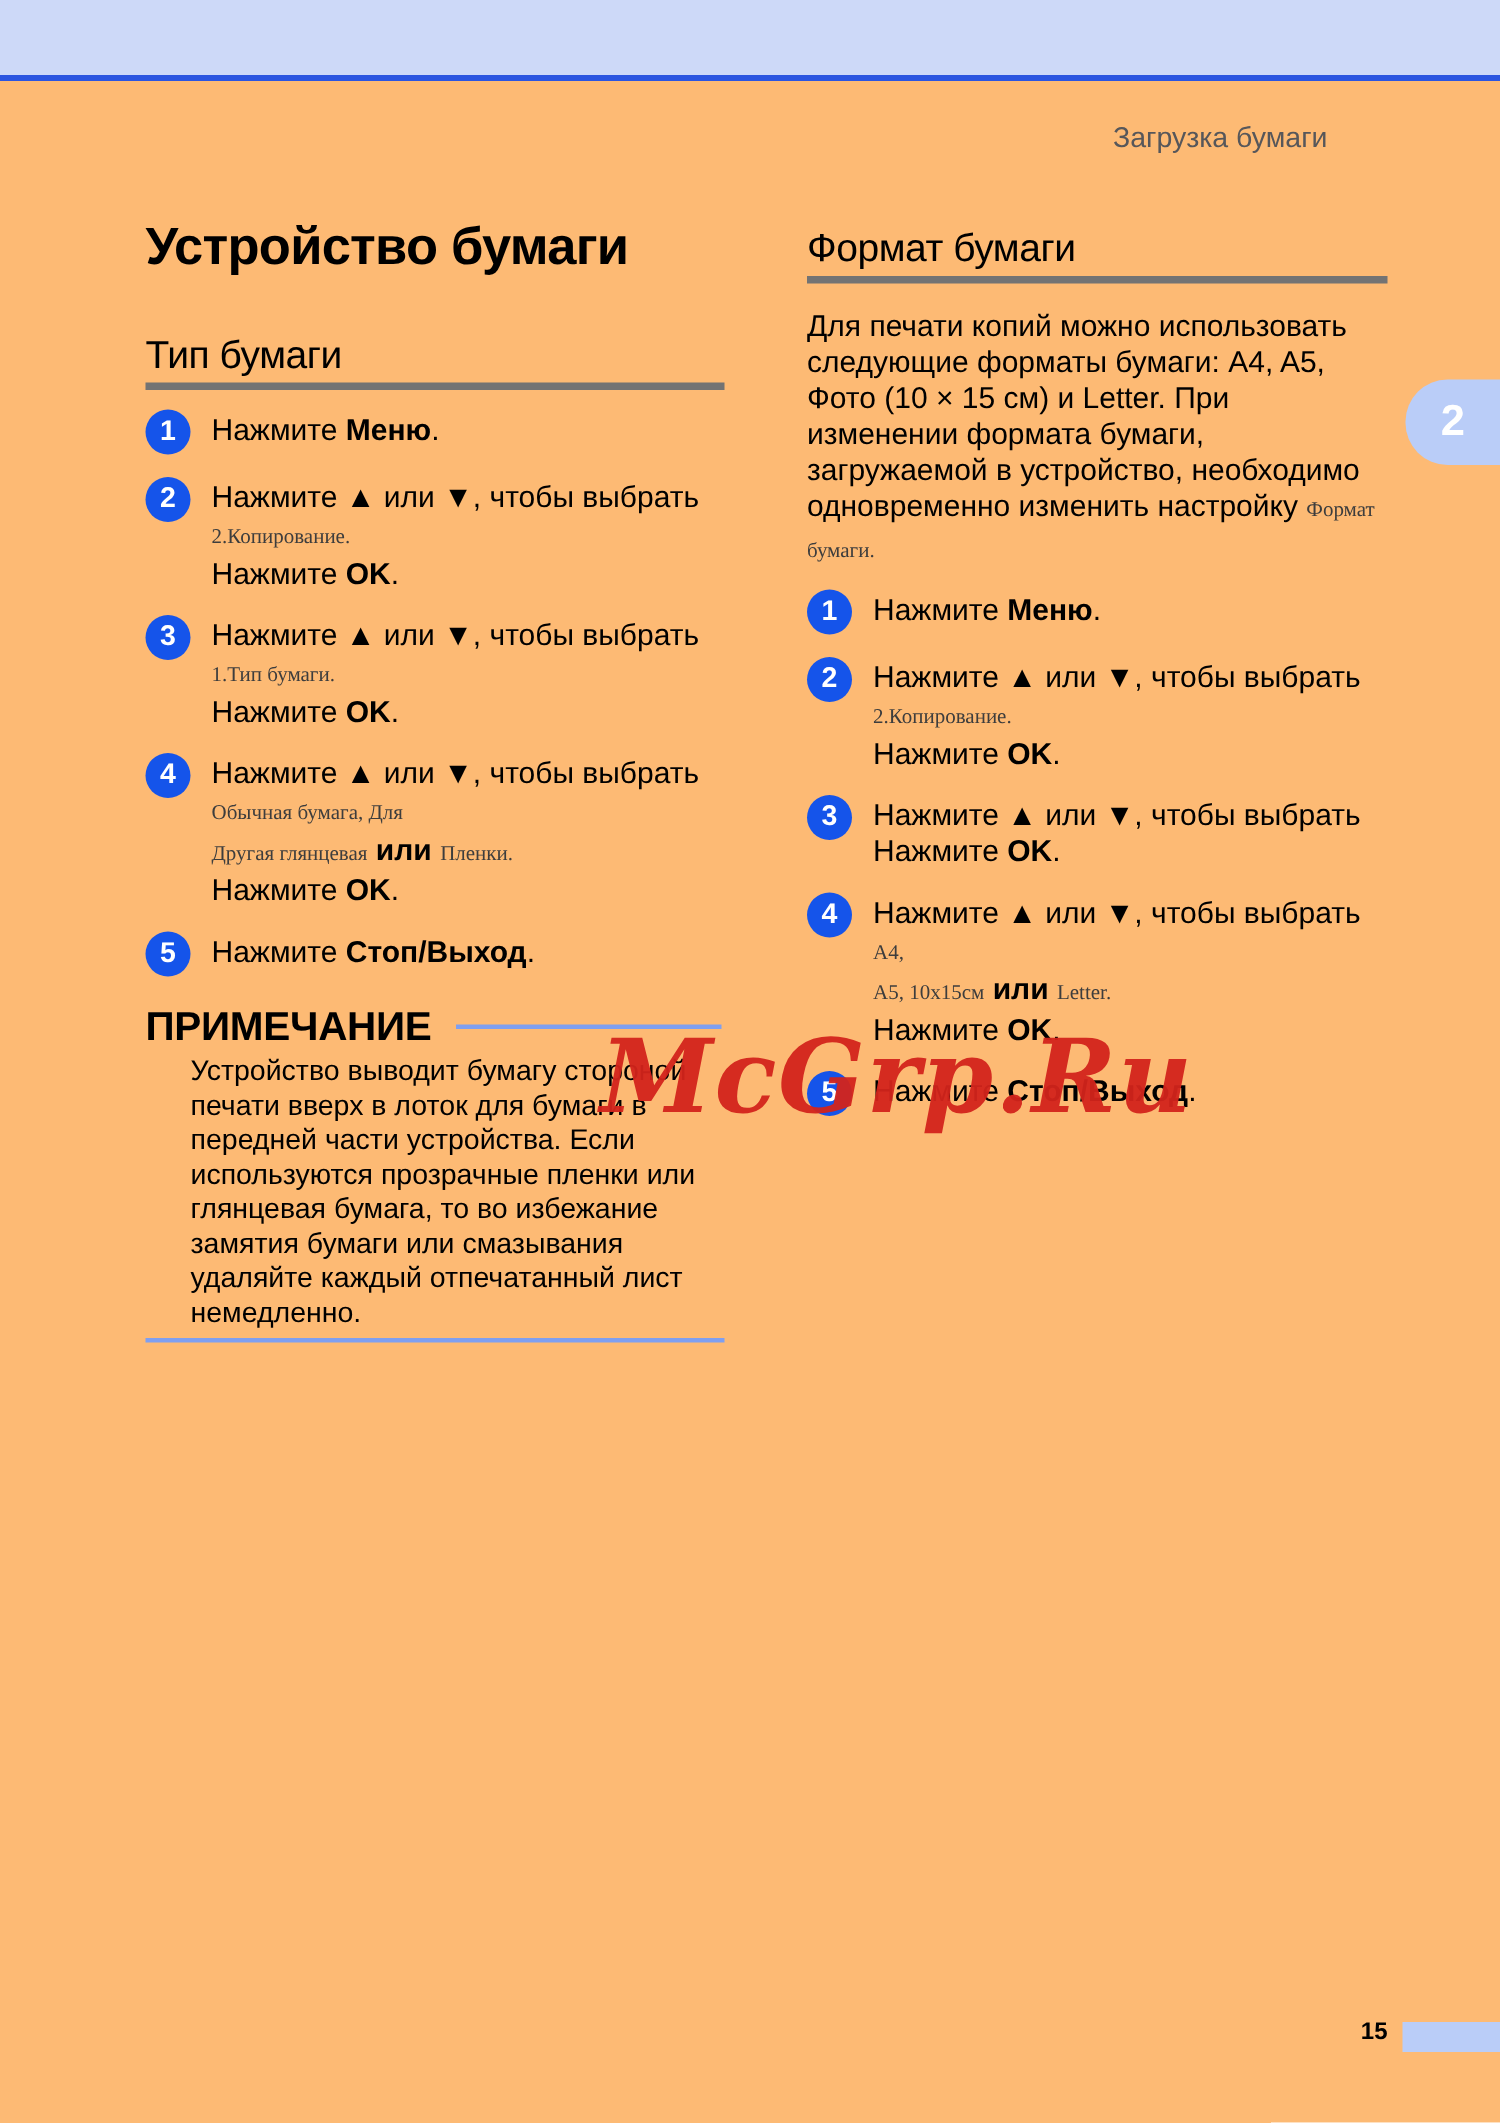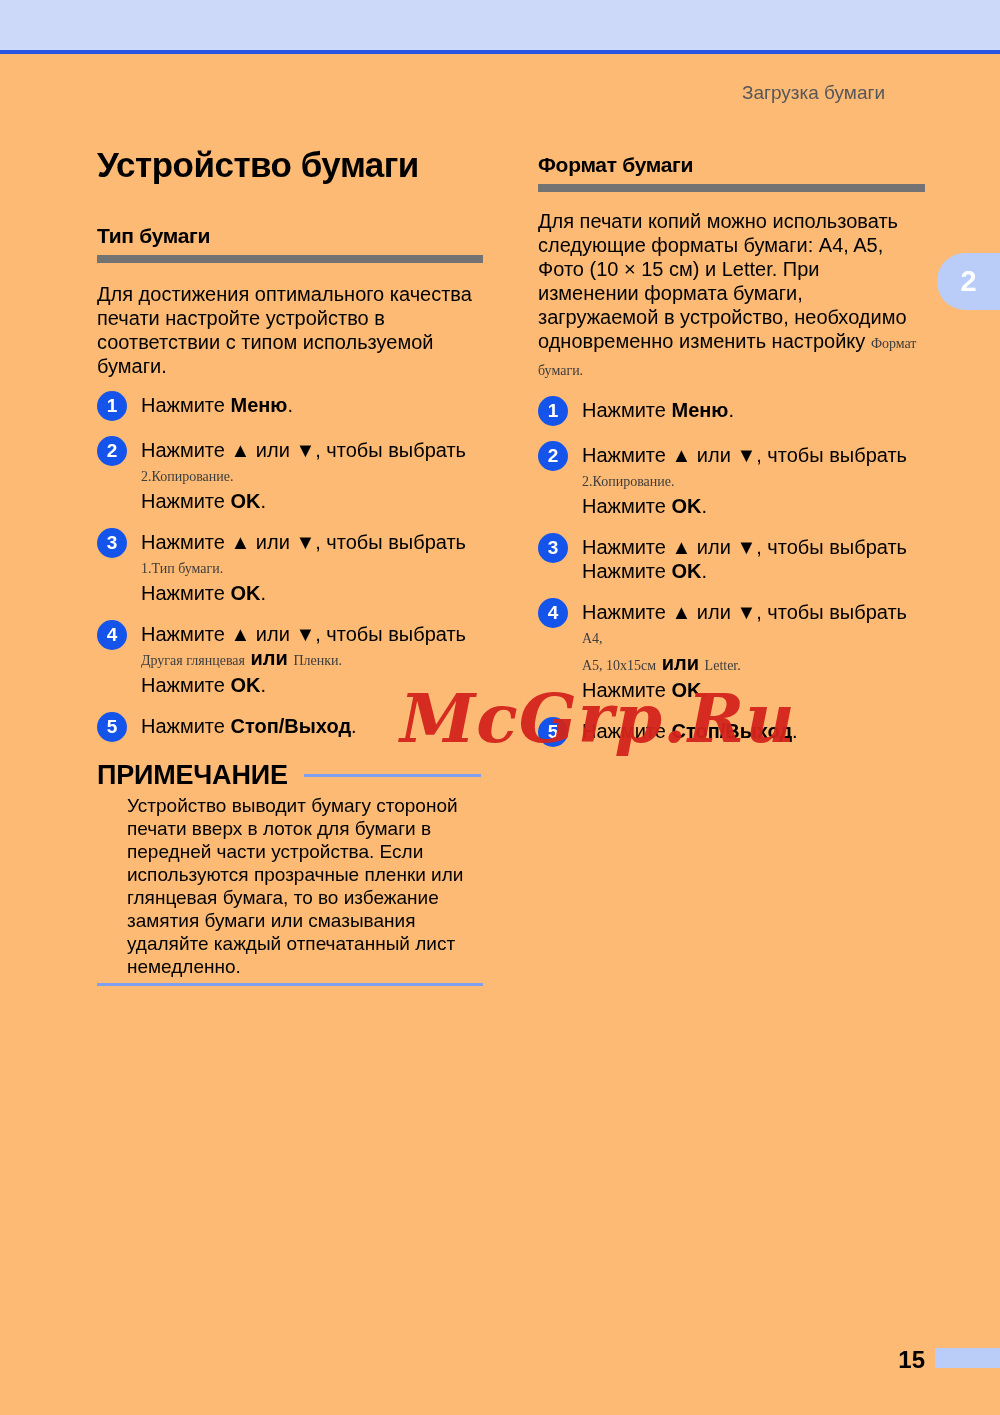--- a/index.html
+++ b/index.html
@@ -16,22 +16,22 @@
   .chapter-tab { position:absolute; right:0; top:253px; width:63px; height:57px; background:#bacdf8;
                  border-radius:28px 0 0 28px; display:flex; align-items:center; justify-content:center; }
   .chapter-tab span { color:#ffffff; font-weight:bold; font-size:29px; }
 
   
   .col { position:absolute; }
   .col.left  { left:97px;  top:145px; width:386px; }
   .col.right { left:538px; top:150px; width:387px; }
 
   h1 { font-size:35px; line-height:40px; font-weight:bold; letter-spacing:-0.5px; }
-  h2 { font-size:21px; line-height:30px; font-weight:bold; letter-spacing:-0.3px;
-       margin-top:36px; padding-bottom:4px; border-bottom:8px solid #737373; }
+  h2 { font-size:26px; line-height:30px; font-weight:normal; letter-spacing:-0.3px;
+       margin-top:36px; padding-bottom:4px; border-bottom:5px solid #737373; }
   .col.right h2 { margin-top:0; }
 
   .intro { margin-top:19px; font-size:20px; line-height:24px; }
   .col.right .intro { margin-top:17px; }
 
   .steps { list-style:none; margin-top:-2px; }
   .step { display:flex; align-items:flex-start; margin-top:17px; }
   .badge { flex:0 0 30px; width:30px; height:30px; border-radius:50%; background:#1554ea;
            color:#fff; font-weight:bold; font-size:19px; display:flex; align-items:center;
            justify-content:center; margin-right:14px; margin-top:-2px; }
@@ -48,40 +48,39 @@
   .note-rule { flex:1; height:3px; background:#7f9ff0; margin-left:16px; margin-right:2px; }
   .note-body { margin-top:6px; margin-left:30px; width:350px; font-size:19px; line-height:23px; }
   .note-bottom { margin-top:5px; height:3px; background:#7f9ff0; }
 
   
   .watermark { position:absolute; left:400px; top:678px; font-family:"DejaVu Serif","Liberation Serif",serif;
                font-style:italic; font-weight:600; font-size:68px; color:#d3241c; letter-spacing:1px;
                opacity:0.95; z-index:5; }
 
   
-  .page-num { position:absolute; top:1346px; right:75px; font-size:24px; font-weight:bold; }
+  .page-num { position:absolute; top:1346px; right:75px; font-size:16px; font-weight:bold; }
   .footer-bar { position:absolute; left:935px; top:1348px; width:65px; height:20px; background:#bacdf8; }
 </style>
 </head>
 <body>
 
 <div class="page">
 
   <div class="band"></div>
   <div class="band-rule"></div>
   <div class="running-head">Загрузка бумаги</div>
 
   <div class="chapter-tab">
     <span>2</span>
   </div>
 
   <div class="col left">
     <h1>Устройство бумаги</h1>
     <h2>Тип бумаги</h2>
-    <p class="intro"><span class="seg-p">Для достижения оптимального качества печати настройте устройство в соответствии с типом используемой бумаги.</span></p>
     <ol class="steps">
         <li class="step">
           <span class="badge">1</span>
           <div class="step-body">
             <div class="step-line"><span class="seg-p">Нажмите </span><span class="seg-b">Меню</span><span class="seg-p">.</span></div>
           </div>
         </li>
         <li class="step">
           <span class="badge">2</span>
           <div class="step-body">
@@ -95,20 +94,21 @@
           <div class="step-body">
             <div class="step-line"><span class="seg-p">Нажмите </span><span class="seg-b">▲</span><span class="seg-p"> или </span><span class="seg-b">▼</span><span class="seg-p">, чтобы выбрать</span></div>
             <div class="step-line"><span class="seg-m">1.Тип бумаги.</span></div>
             <div class="step-line"><span class="seg-p">Нажмите </span><span class="seg-b">OK</span><span class="seg-p">.</span></div>
           </div>
         </li>
         <li class="step">
           <span class="badge">4</span>
           <div class="step-body">
             <div class="step-line"><span class="seg-p">Нажмите </span><span class="seg-b">▲</span><span class="seg-p"> или </span><span class="seg-b">▼</span><span class="seg-p">, чтобы выбрать</span></div>
+            <div class="step-line"><span class="seg-m">Обычная бумага, Для</span></div>
             <div class="step-line"><span class="seg-m">Другая глянцевая</span><span class="seg-p"> </span><span class="seg-b">или</span><span class="seg-p"> </span><span class="seg-m">Пленки.</span></div>
             <div class="step-line"><span class="seg-p">Нажмите </span><span class="seg-b">OK</span><span class="seg-p">.</span></div>
           </div>
         </li>
         <li class="step">
           <span class="badge">5</span>
           <div class="step-body">
             <div class="step-line"><span class="seg-p">Нажмите </span><span class="seg-b">Стоп/Выход</span><span class="seg-p">.</span></div>
           </div>
         </li>

